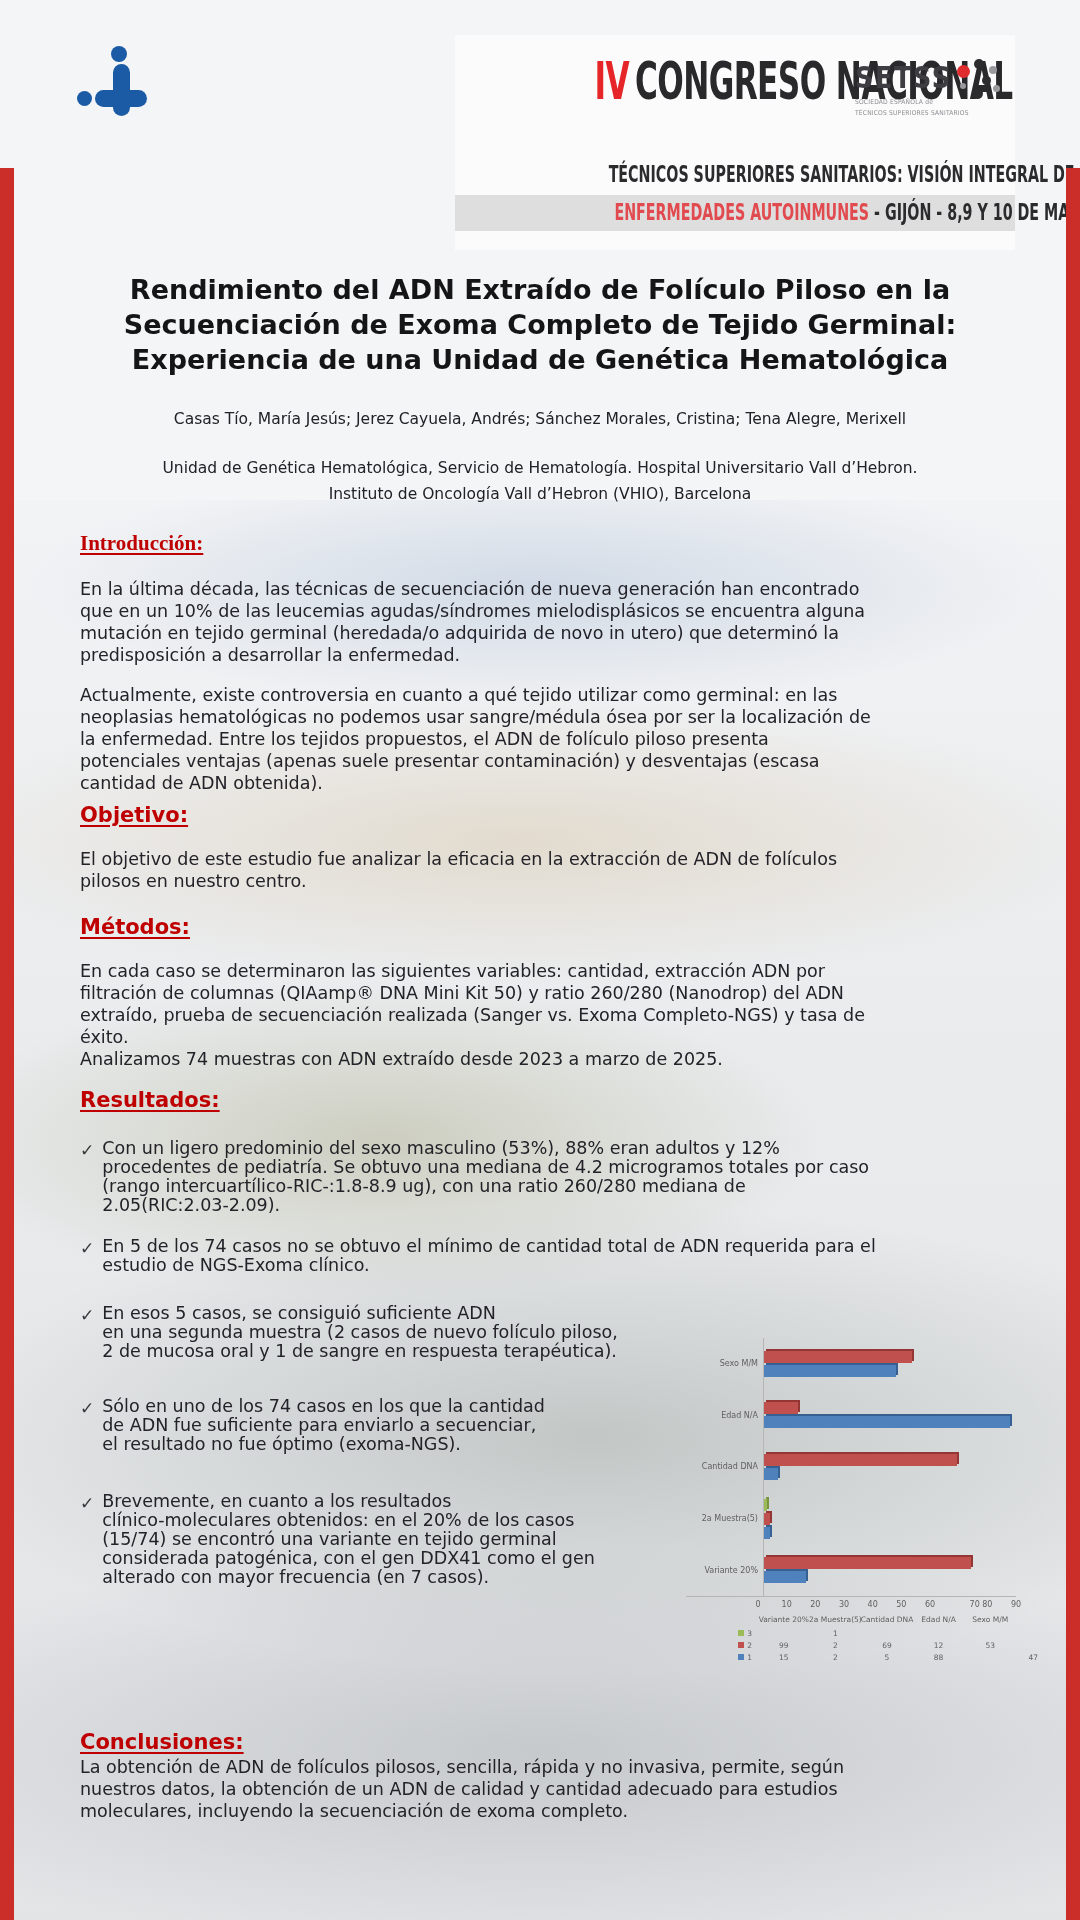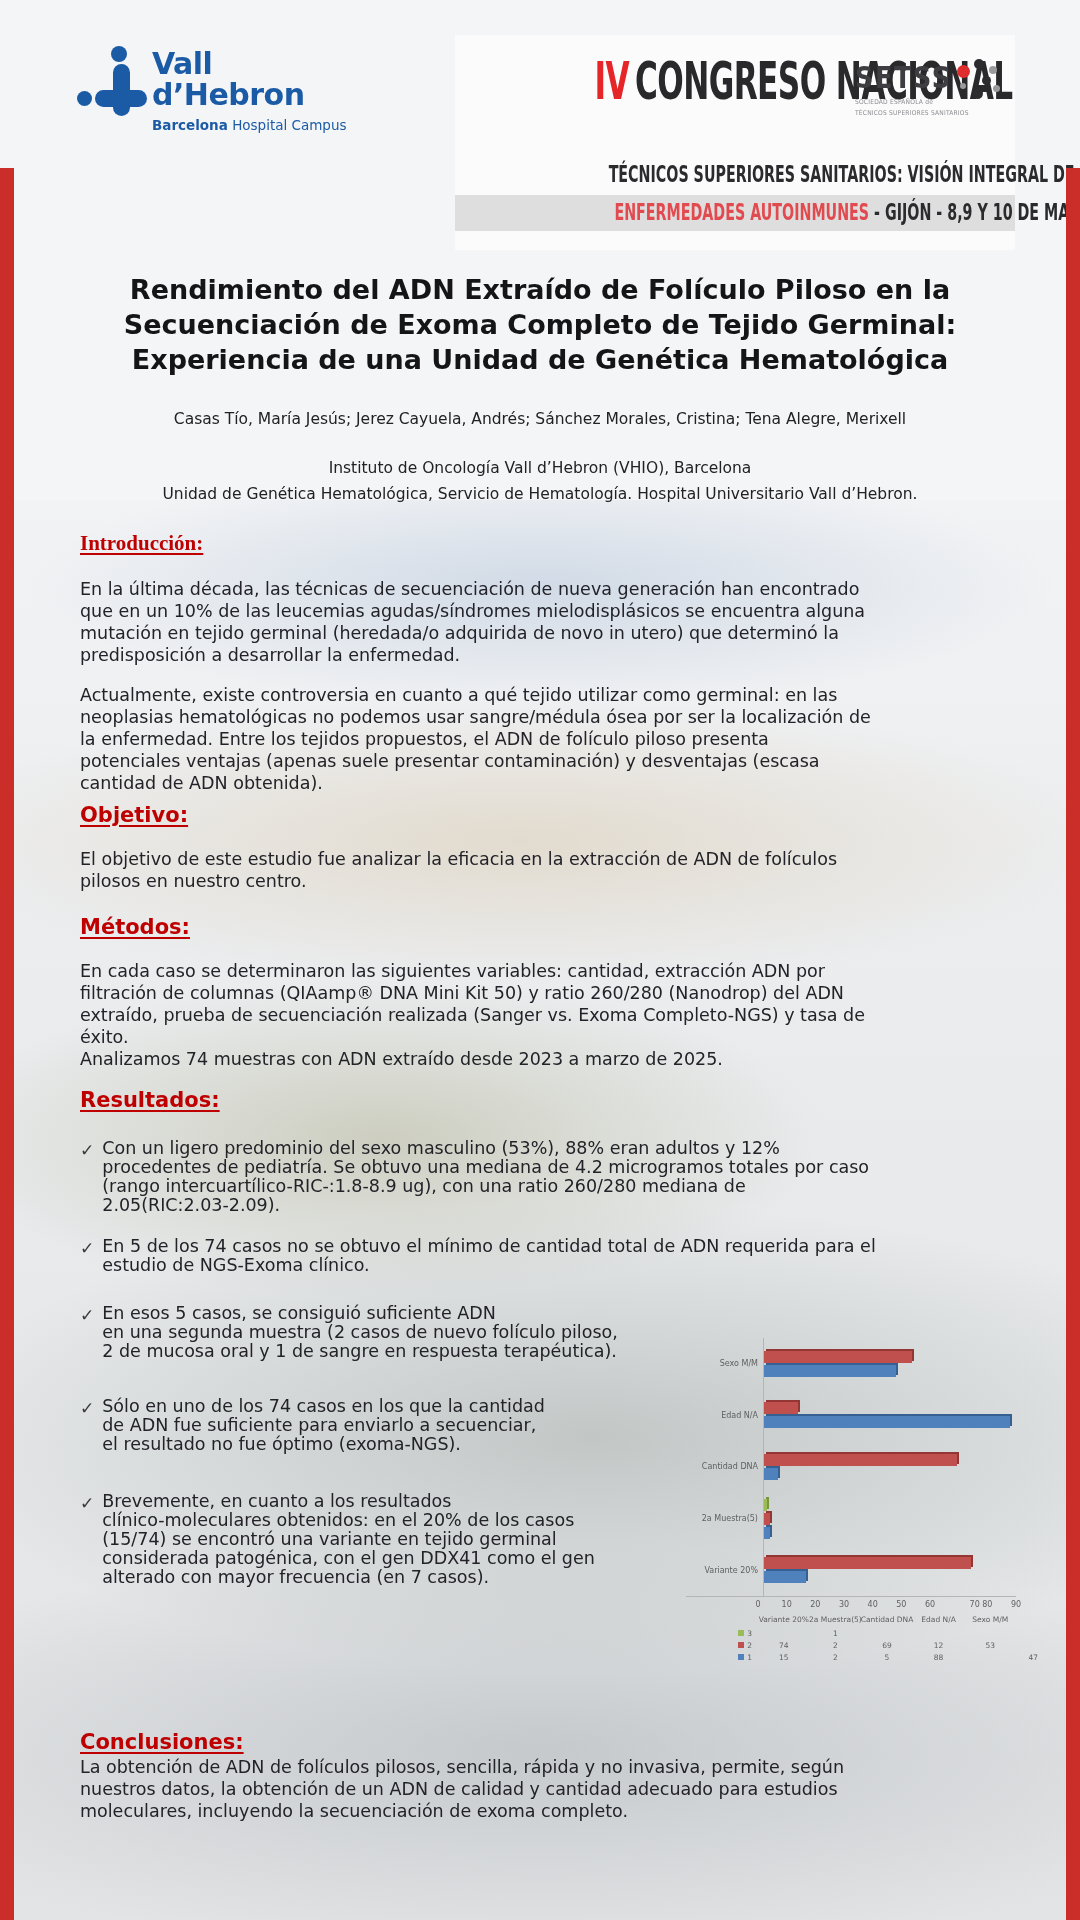--- a/index.html
+++ b/index.html
@@ -92,25 +92,20 @@
 <div class="edge l"></div>
 <div class="edge r"></div>
 
 <div class="content">
 
   <div class="abs logo-icon">
     <span class="cross c-v"></span>
     <span class="cross c-h"></span>
     <span class="cross c-dot-top"></span>
     <span class="cross c-dot-left"></span>
-  </div>
-  <div class="abs logo-text">
-    <div class="lg-name">Vall</div>
-    <div class="lg-name">d’Hebron</div>
-    <div class="lg-campus"><b>Barcelona</b><span> Hospital Campus</span></div>
   </div>
 
   <div class="abs banner">
     <div class="b-l1">
       <span class="b-l1in"><span class="ed">IV</span><span>CONGRESO NACIONAL</span></span>
     </div>
     <div class="setss">
       <span class="setss-word">SETSS</span>
       <span class="dots">
         <i style="left:0;top:8px;width:13px;height:13px;background:#e02c2c;"></i>
@@ -132,22 +127,22 @@
         <span class="topic">ENFERMEDADES AUTOINMUNES</span><span> - </span><span>GIJÓN</span><span> - 8,9 Y 10 DE MAYO 2025</span>
       </span>
     </div>
   </div>
 
   <div class="abs title">Rendimiento del ADN Extraído de Folículo Piloso en la
 Secuenciación de Exoma Completo de Tejido Germinal:
 Experiencia de una Unidad de Genética Hematológica</div>
   <div class="abs authors">Casas Tío, María Jesús; Jerez Cayuela, Andrés; Sánchez Morales, Cristina; Tena Alegre, Merixell</div>
   <div class="abs affil">
+    <div>Unidad de Genética Hematológica, Servicio de Hematología. Hospital Universitario Vall d’Hebron.</div>
     <div>Instituto de Oncología Vall d’Hebron (VHIO), Barcelona</div>
-    <div>Unidad de Genética Hematológica, Servicio de Hematología. Hospital Universitario Vall d’Hebron.</div>
   </div>
 
   <div class="abs sec-h" style="left:80px;top:531px;font-family:Liberation Serif, serif;">Introducción:</div>
   <div class="abs para" style="left:80px;top:578px;width:945px;">En la última década, las técnicas de secuenciación de nueva generación han encontrado
 que en un 10% de las leucemias agudas/síndromes mielodisplásicos se encuentra alguna
 mutación en tejido germinal (heredada/o adquirida de novo in utero) que determinó la
 predisposición a desarrollar la enfermedad.</div>
   <div class="abs para" style="left:80px;top:684px;width:945px;">Actualmente, existe controversia en cuanto a qué tejido utilizar como germinal: en las
 neoplasias hematológicas no podemos usar sangre/médula ósea por ser la localización de
 la enfermedad. Entre los tejidos propuestos, el ADN de folículo piloso presenta
@@ -272,21 +267,21 @@
             <div class="c-td" style="left: 70%;"></div>
             <div class="c-td" style="left: 90%;"></div>
           </div>
         </div>
         <div class="c-trow">
           <div class="c-tleg">
             <div class="c-sw" style="background: rgb(192, 80, 77);"></div>
             <div class="c-snm">2</div>
           </div>
           <div class="c-cells">
-            <div class="c-td" style="left: 10%;">74</div>
+            <div class="c-td" style="left: 10%;">99</div>
             <div class="c-td" style="left: 30%;">2</div>
             <div class="c-td" style="left: 50%;">69</div>
             <div class="c-td" style="left: 70%;">12</div>
             <div class="c-td" style="left: 90%;">53</div>
           </div>
         </div>
         <div class="c-trow">
           <div class="c-tleg">
             <div class="c-sw" style="background: rgb(79, 129, 189);"></div>
             <div class="c-snm">1</div>

